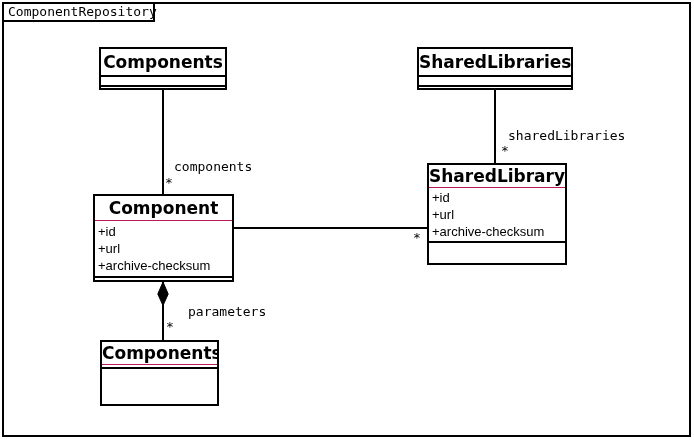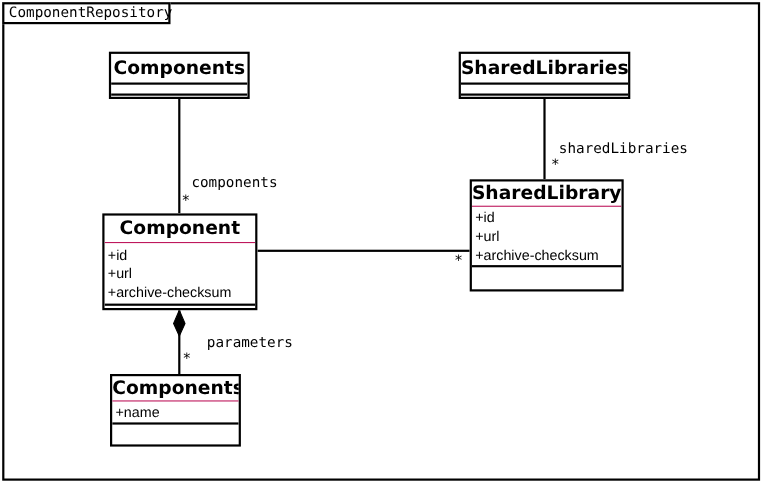--- a/index.html
+++ b/index.html
@@ -107,18 +107,17 @@
       <div class="cls-attr">+id</div>
       <div class="cls-attr">+url</div>
       <div class="cls-attr">+archive-checksum</div>
     </div>
     <div class="cls-ops"></div>
   </div>
 
   <div class="cls" style="left:100px;top:340px;width:119px;height:66px">
     <div class="cls-title" style="height:22px;line-height:22px">Components</div>
     <div class="cls-attrs" style="padding:1px 3px">
-      <div class="cls-attr">+name</div>
     </div>
     <div class="cls-ops"></div>
   </div>
 
 </div>
 
 </body></html>

